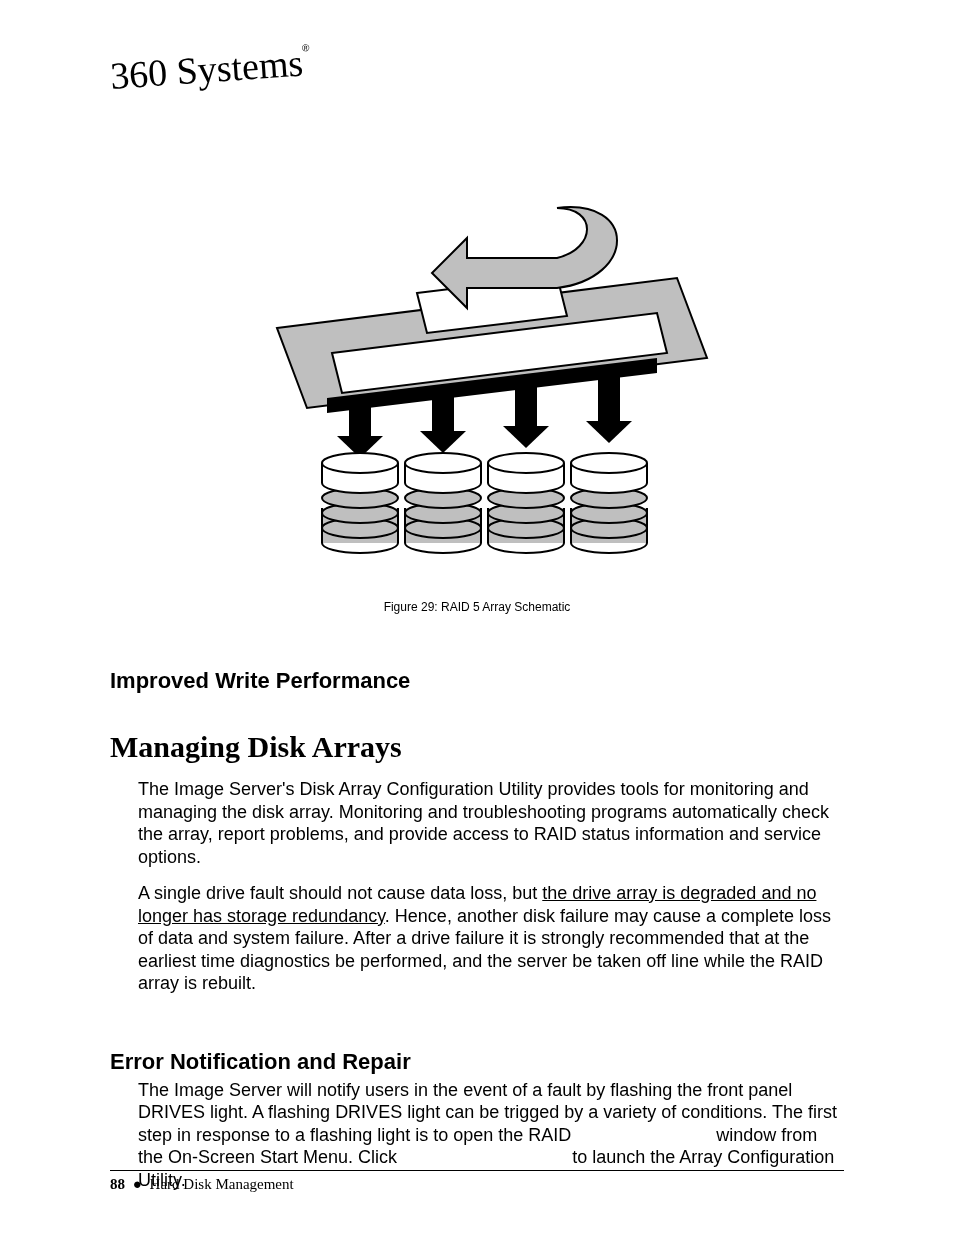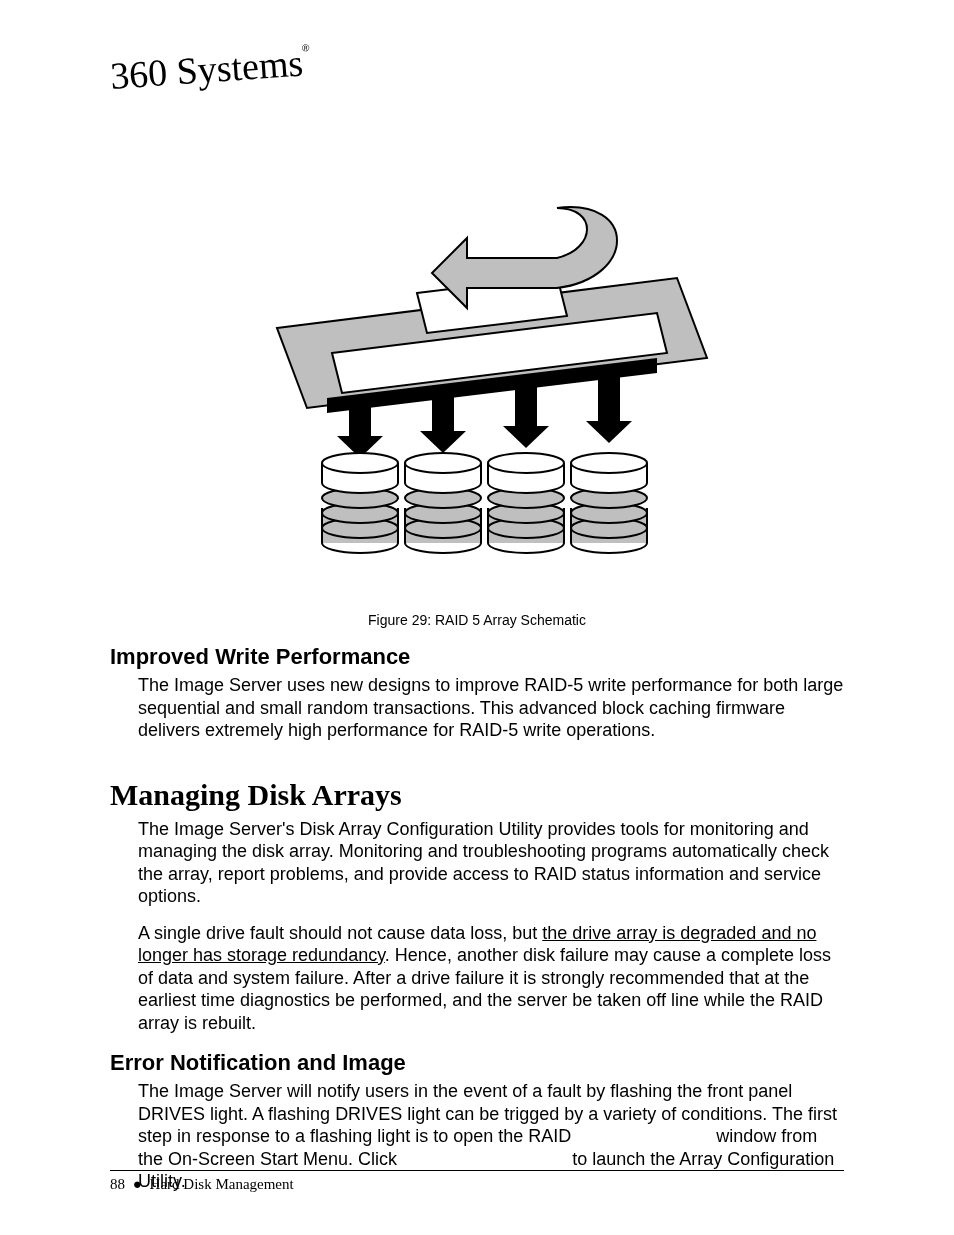--- a/index.html
+++ b/index.html
@@ -25,34 +25,34 @@
     display: inline-block;
     letter-spacing: 0px;
   }
   .logo sup { font-size: 10px; font-family: sans-serif; vertical-align: top; }
   .figure-wrap {
     margin-top: 110px;
     text-align: center;
   }
   .figure-caption {
     text-align: center;
-    font-size: 14px;
-    margin-top: 40px;
+    font-size: 12px;
+    margin-top: 28px;
   }
   h2.subheading {
     font-family: "Optima", "Candara", "Segoe UI", sans-serif;
     font-weight: bold;
     font-size: 22px;
-    margin: 16px 0 4px 0;
+    margin: 54px 0 4px 0;
   }
   h1.heading {
     font-family: "Palatino Linotype", "Book Antiqua", Georgia, serif;
     font-weight: bold;
     font-size: 30px;
-    margin: 36px 0 6px 0;
+    margin: 36px 0 14px 0;
   }
   p.body {
     font-size: 18px;
     line-height: 1.25;
     margin: 0 0 14px 28px;
   }
   .underline { text-decoration: underline; }
   .bold { font-weight: normal; }
   .footer-rule {
     position: absolute;
@@ -61,21 +61,21 @@
     bottom: 64px;
     border-top: 1px solid #000;
   }
   .footer {
     position: absolute;
     left: 110px;
     bottom: 42px;
     font-family: "Palatino Linotype", "Book Antiqua", Georgia, serif;
     font-size: 15px;
   }
-  .footer .pagenum { font-weight: normal; }
+  .footer .pagenum { font-weight: bold; }
   .footer .bullet { margin: 0 4px; }
   .footer .section { font-weight: normal; }
 </style>
 </head>
 <body>
 
 <div class="page">
 
   <div class="logo">
     <span>360 Systems</span><sup>®</sup>
@@ -172,29 +172,28 @@
           <line x1="-38" y1="-35" x2="-38" y2="-15"></line>
           <line x1="38" y1="-35" x2="38" y2="-15"></line>
           <ellipse cx="0" cy="-35" rx="38" ry="10" fill="#fff"></ellipse>
         </g>
       </g>
     </svg>
     <div class="figure-caption">Figure 29: RAID 5 Array Schematic</div>
   </div>
 
   <h2 class="subheading">Improved Write Performance</h2>
-  <p class="body">The Image Server uses new designs to improve RAID-5 write performance for both large sequential and small random transactions.  This advanced block caching firmware delivers extremely high performance for RAID-5 write operations.</p>
 
   <h1 class="heading">Managing Disk Arrays</h1>
   <p class="body">The Image Server's Disk Array Configuration Utility provides tools for monitoring and managing the disk array.  Monitoring and troubleshooting programs automatically check the array, report problems, and provide access to RAID status information and service options.</p>
   <p class="body">
     <span>A single drive fault should not cause data loss, but </span><span class="underline">the drive array is degraded and no longer has storage redundancy</span><span>.  Hence, another disk failure may cause a complete loss of data and system failure.  After a drive failure it is strongly recommended that at the earliest time diagnostics be performed, and the server be taken off line while the RAID array is rebuilt.</span>
   </p>
 
-  <h2 class="subheading">Error Notification and Image</h2>
+  <h2 class="subheading">Error Notification and Repair</h2>
   <p class="body">
     <span>The Image Server will notify users in the event of a fault by flashing the front panel </span><span class="bold">DRIVES</span><span> light.  A flashing </span><span class="bold">DRIVES</span><span> light can be trigged by a variety of conditions.  The first step in response to a flashing light is to open the RAID </span><span style="white-space:pre">                           </span><span> window from the On-Screen Start Menu.  Click </span><span style="white-space:pre">                                 </span><span> to launch the Array Configuration Utility.</span>
   </p>
 
   <div class="footer-rule"></div>
   <div class="footer">
     <span class="pagenum">88</span>
     <span class="bullet">●</span>
     <span class="section">Hard Disk Management</span>
   </div>

